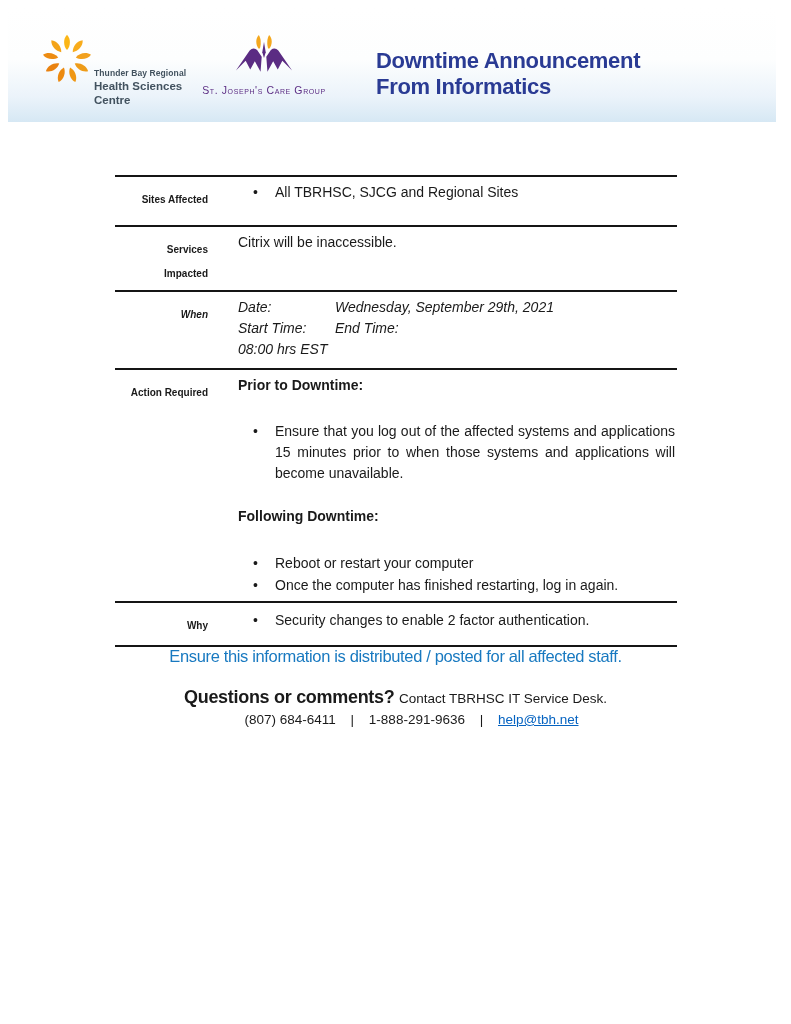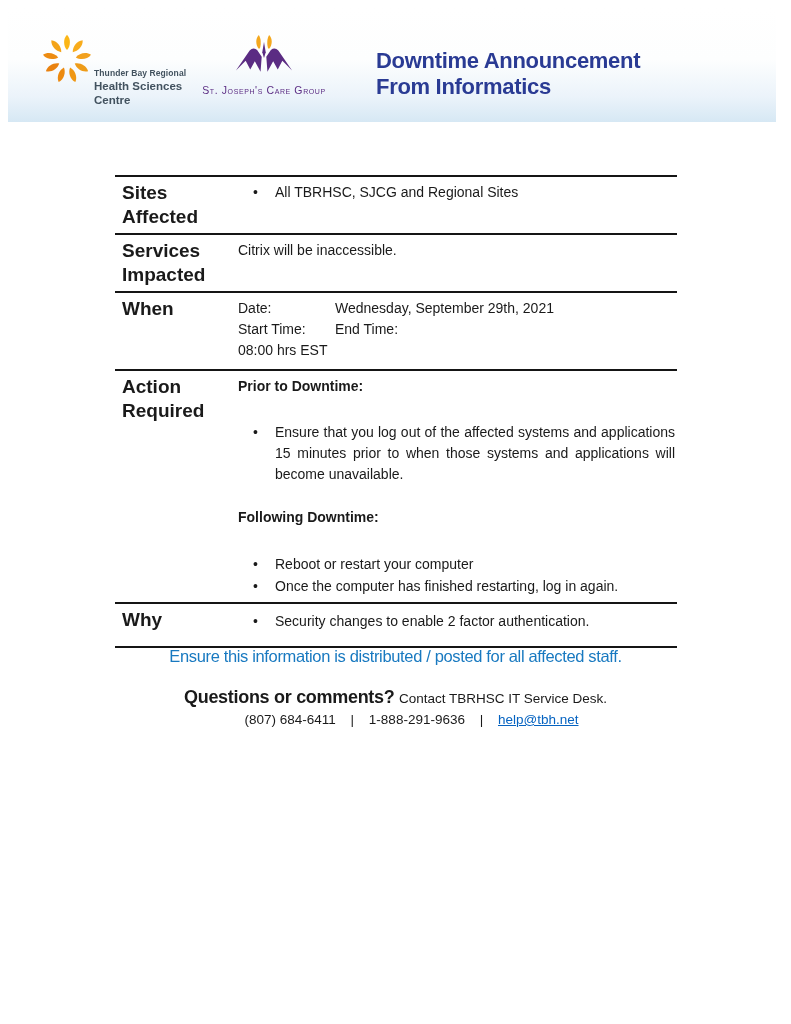--- a/index.html
+++ b/index.html
@@ -55,27 +55,28 @@
     width: 562px;
     border-top: 2px solid #151515;
     font-size: 14px; line-height: 21px;
   }
   .dt-row {
     display: grid;
     grid-template-columns: 123px 1fr;
     border-bottom: 2px solid #151515;
   }
   .dt-label {
-    font-weight: bold; font-size: 19px; line-height: 24px;
-    padding: 4px 30px 4px 7px;
+    font-weight: bold; font-size: 10px; line-height: 24px;
+    padding: 11px 30px 4px 7px;
+    text-align: right;
   }
   .dt-content { padding: 5px 0 4px 0; }
   .row-sites   { min-height: 50px; }
   .row-services{ min-height: 48px; }
-  .row-when    { min-height: 78px; }
+  .row-when    { min-height: 78px; font-style: italic; }
   .row-action  { min-height: 233px; }
   .row-why     { min-height: 44px; }
 
   .bullet-item { position: relative; padding-left: 37px; }
   .bullet-item::before {
     content: "\2022";
     position: absolute; left: 15px; top: 0;
     font-size: 14px;
   }
   .justify { text-align: justify; }

